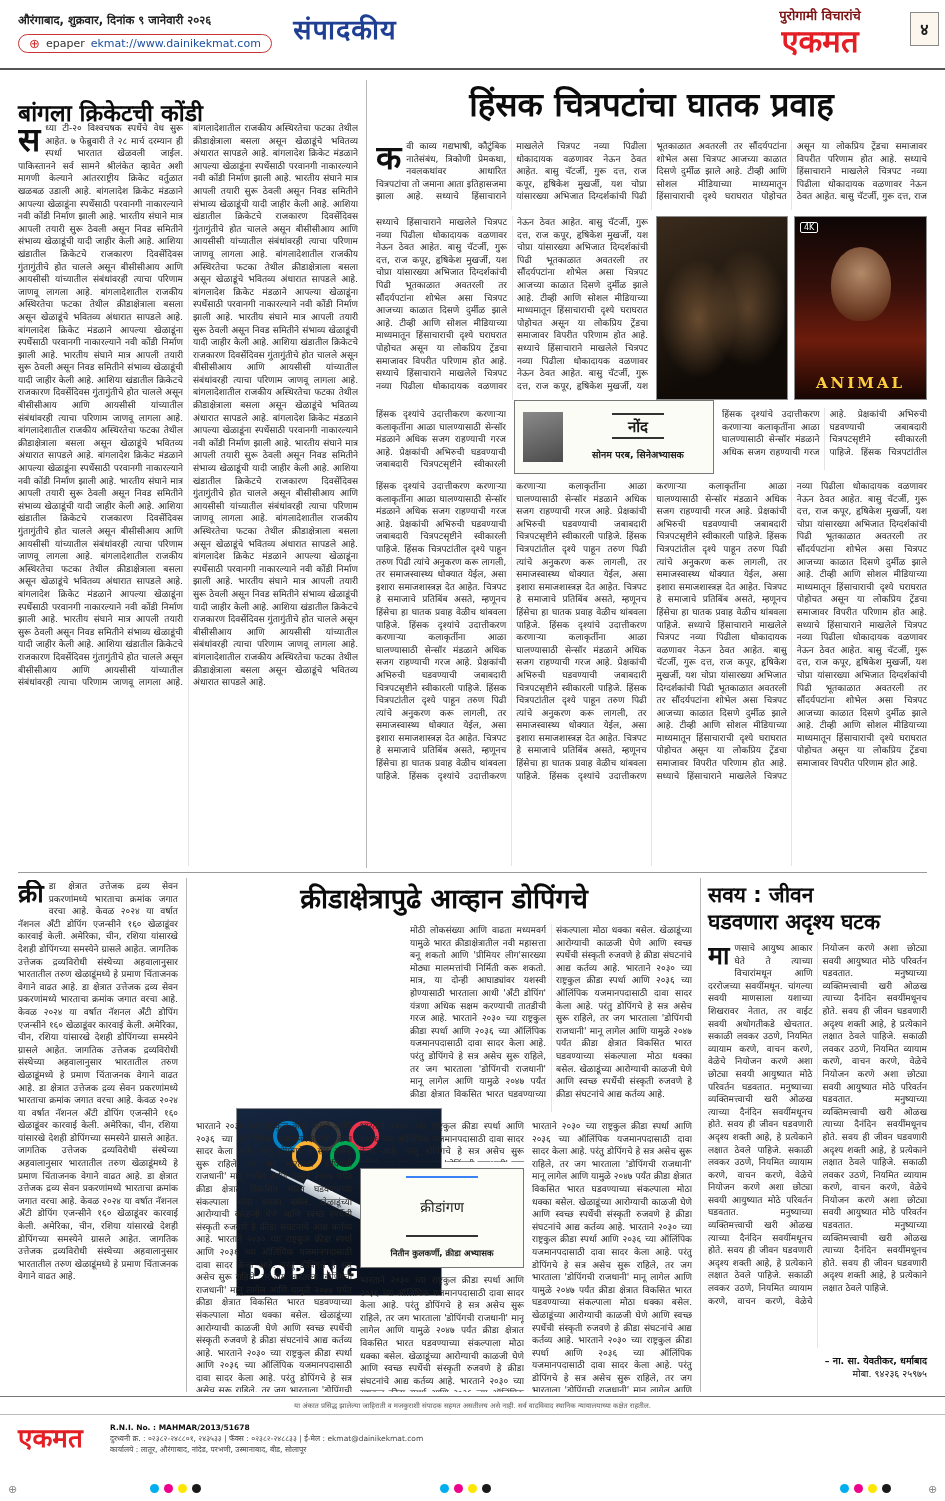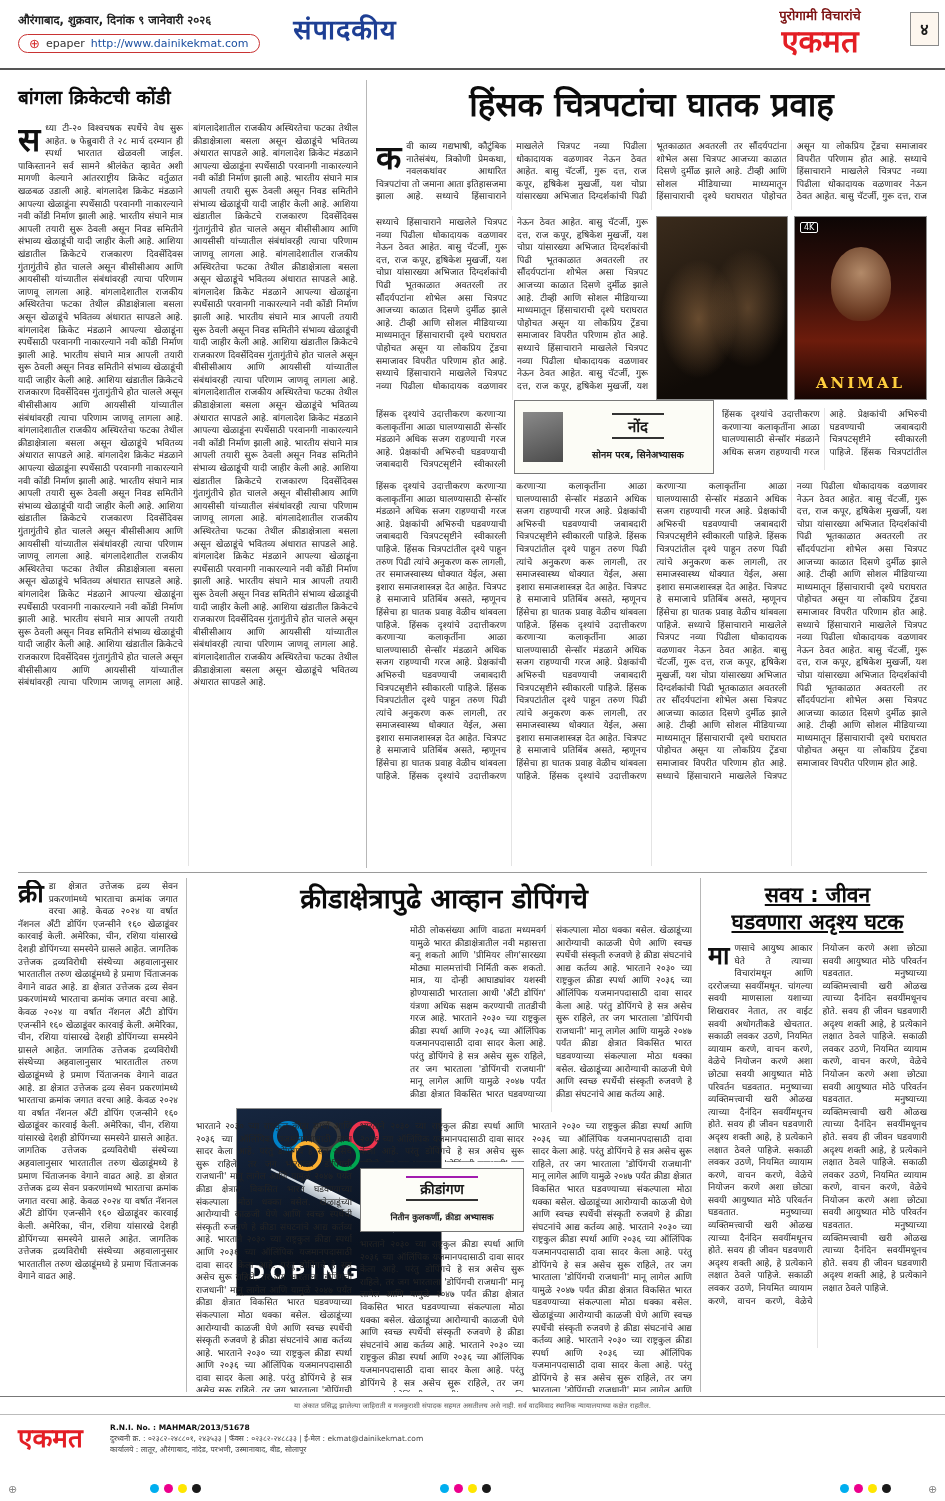--- a/index.html
+++ b/index.html
@@ -52,22 +52,22 @@
   .plunger{position:absolute;left:108px;top:5px;width:30px;height:7px;background:#97a2ac;}
   
   .quotebox{border:1px solid #777;background:#fcfcf6;display:flex;align-items:center;gap:8px;
       padding:8px;box-sizing:border-box;}
   .qb-avatar{width:40px;height:50px;background:linear-gradient(160deg,#8a8a8a,#4b4b4b);flex:0 0 auto;}
   .qb-text{flex:1;text-align:center;}
   .qb-title{font-size:15px;font-weight:bold;border-top:2px solid #333;border-bottom:2px solid #333;
       display:inline-block;padding:1px 16px;margin-bottom:4px;}
   .qb-author{font-size:9.5px;font-weight:bold;color:#222;}
   .colbox{border:1px solid #777;background:#fdfdf8;text-align:center;padding:7px 5px;box-sizing:border-box;}
-  .cb-title{font-size:14px;font-weight:bold;border-top:2px solid #a21caf;border-bottom:2px solid #333;
-      display:inline-block;padding:1px 14px;margin-bottom:4px;}
+  .cb-title{font-size:14px;font-weight:normal;border-top:2px solid #3b82f6;border-bottom:2px solid #333;
+      display:inline-block;padding:19px 14px;margin-bottom:4px;}
   .cb-author{font-size:8.5px;font-weight:bold;}
   .attribution{font-size:9.5px;font-weight:bold;text-align:right;color:#111;background:#fff;}
   
   .foot-small{font-size:7px;color:#555;text-align:center;}
   .foot-logo{font-size:26px;font-weight:bold;color:#e31e24;line-height:28px;}
   .foot-lines{font-size:7.5px;color:#444;line-height:11px;}
   .foot-lines .rni{font-weight:bold;color:#111;}
   .dots{display:flex;gap:5px;}
   .dot{width:9px;height:9px;border-radius:50%;}
   .dot.c{background:#00aeef}.dot.m{background:#ec008c}.dot.y{background:#ffe600}.dot.k{background:#1a1a1a}
@@ -76,35 +76,35 @@
 </head>
 <body>
 
 <div class="page">
 
   <div class="abs dateline" style="left:18px;top:12px;text-align:right;">औरंगाबाद, शुक्रवार, दिनांक ९ जानेवारी २०२६</div>
 
   <div class="abs epaper" style="left:18px;top:34px;">
     <span class="globe">⊕</span>
     <span>epaper</span>
-    <span class="url">http://www.dainikekmat.com</span>
+    <span class="url">ekmat://www.dainikekmat.com</span>
   </div>
 
   <div class="abs section-title" style="left:250px;top:10px;width:190px;">संपादकीय</div>
 
   <div class="abs masthead" style="left:735px;top:6px;width:170px;">
     <div class="tagline">पुरोगामी विचारांचे</div>
     <div class="brand">एकमत</div>
   </div>
 
   <div class="abs pagenum" style="left:910px;top:12px;width:27px;height:32px;">४</div>
 
   <div class="abs hrule" style="left:0;top:68px;width:945px;height:2px;background:#555;"></div>
 
-  <div class="abs headline" style="left:18px;top:82px;width:340px;font-size:19px;line-height:31px;">बांगला क्रिकेटची कोंडी</div>
+  <div class="abs headline" style="left:18px;top:98px;width:340px;font-size:23px;line-height:31px;">बांगला क्रिकेटची कोंडी</div>
   <div class="abs bodytext cols2" style="left:18px;top:122px;width:340px;height:744px;">
     <span class="dropcap">स</span><span>ध्या टी-२० विश्वचषक स्पर्धेचे वेध सुरू आहेत. ७ फेब्रुवारी ते २८ मार्च दरम्यान ही स्पर्धा भारतात खेळवली जाईल. पाकिस्तानने सर्व सामने श्रीलंकेत व्हावेत अशी मागणी केल्याने आंतरराष्ट्रीय क्रिकेट वर्तुळात खळबळ उडाली आहे. </span><span>बांगलादेश क्रिकेट मंडळाने आपल्या खेळाडूंना स्पर्धेसाठी परवानगी नाकारल्याने नवी कोंडी निर्माण झाली आहे. भारतीय संघाने मात्र आपली तयारी सुरू ठेवली असून निवड समितीने संभाव्य खेळाडूंची यादी जाहीर केली आहे. आशिया खंडातील क्रिकेटचे राजकारण दिवसेंदिवस गुंतागुंतीचे होत चालले असून बीसीसीआय आणि आयसीसी यांच्यातील संबंधांवरही त्याचा परिणाम जाणवू लागला आहे. बांगलादेशातील राजकीय अस्थिरतेचा फटका तेथील क्रीडाक्षेत्राला बसला असून खेळाडूंचे भवितव्य अंधारात सापडले आहे. बांगलादेश क्रिकेट मंडळाने आपल्या खेळाडूंना स्पर्धेसाठी परवानगी नाकारल्याने नवी कोंडी निर्माण झाली आहे. भारतीय संघाने मात्र आपली तयारी सुरू ठेवली असून निवड समितीने संभाव्य खेळाडूंची यादी जाहीर केली आहे. आशिया खंडातील क्रिकेटचे राजकारण दिवसेंदिवस गुंतागुंतीचे होत चालले असून बीसीसीआय आणि आयसीसी यांच्यातील संबंधांवरही त्याचा परिणाम जाणवू लागला आहे. बांगलादेशातील राजकीय अस्थिरतेचा फटका तेथील क्रीडाक्षेत्राला बसला असून खेळाडूंचे भवितव्य अंधारात सापडले आहे. बांगलादेश क्रिकेट मंडळाने आपल्या खेळाडूंना स्पर्धेसाठी परवानगी नाकारल्याने नवी कोंडी निर्माण झाली आहे. भारतीय संघाने मात्र आपली तयारी सुरू ठेवली असून निवड समितीने संभाव्य खेळाडूंची यादी जाहीर केली आहे. आशिया खंडातील क्रिकेटचे राजकारण दिवसेंदिवस गुंतागुंतीचे होत चालले असून बीसीसीआय आणि आयसीसी यांच्यातील संबंधांवरही त्याचा परिणाम जाणवू लागला आहे. बांगलादेशातील राजकीय अस्थिरतेचा फटका तेथील क्रीडाक्षेत्राला बसला असून खेळाडूंचे भवितव्य अंधारात सापडले आहे. बांगलादेश क्रिकेट मंडळाने आपल्या खेळाडूंना स्पर्धेसाठी परवानगी नाकारल्याने नवी कोंडी निर्माण झाली आहे. भारतीय संघाने मात्र आपली तयारी सुरू ठेवली असून निवड समितीने संभाव्य खेळाडूंची यादी जाहीर केली आहे. आशिया खंडातील क्रिकेटचे राजकारण दिवसेंदिवस गुंतागुंतीचे होत चालले असून बीसीसीआय आणि आयसीसी यांच्यातील संबंधांवरही त्याचा परिणाम जाणवू लागला आहे. बांगलादेशातील राजकीय अस्थिरतेचा फटका तेथील क्रीडाक्षेत्राला बसला असून खेळाडूंचे भवितव्य अंधारात सापडले आहे. बांगलादेश क्रिकेट मंडळाने आपल्या खेळाडूंना स्पर्धेसाठी परवानगी नाकारल्याने नवी कोंडी निर्माण झाली आहे. भारतीय संघाने मात्र आपली तयारी सुरू ठेवली असून निवड समितीने संभाव्य खेळाडूंची यादी जाहीर केली आहे. आशिया खंडातील क्रिकेटचे राजकारण दिवसेंदिवस गुंतागुंतीचे होत चालले असून बीसीसीआय आणि आयसीसी यांच्यातील संबंधांवरही त्याचा परिणाम जाणवू लागला आहे. बांगलादेशातील राजकीय अस्थिरतेचा फटका तेथील क्रीडाक्षेत्राला बसला असून खेळाडूंचे भवितव्य अंधारात सापडले आहे. बांगलादेश क्रिकेट मंडळाने आपल्या खेळाडूंना स्पर्धेसाठी परवानगी नाकारल्याने नवी कोंडी निर्माण झाली आहे. भारतीय संघाने मात्र आपली तयारी सुरू ठेवली असून निवड समितीने संभाव्य खेळाडूंची यादी जाहीर केली आहे. आशिया खंडातील क्रिकेटचे राजकारण दिवसेंदिवस गुंतागुंतीचे होत चालले असून बीसीसीआय आणि आयसीसी यांच्यातील संबंधांवरही त्याचा परिणाम जाणवू लागला आहे. बांगलादेशातील राजकीय अस्थिरतेचा फटका तेथील क्रीडाक्षेत्राला बसला असून खेळाडूंचे भवितव्य अंधारात सापडले आहे. बांगलादेश क्रिकेट मंडळाने आपल्या खेळाडूंना स्पर्धेसाठी परवानगी नाकारल्याने नवी कोंडी निर्माण झाली आहे. भारतीय संघाने मात्र आपली तयारी सुरू ठेवली असून निवड समितीने संभाव्य खेळाडूंची यादी जाहीर केली आहे. आशिया खंडातील क्रिकेटचे राजकारण दिवसेंदिवस गुंतागुंतीचे होत चालले असून बीसीसीआय आणि आयसीसी यांच्यातील संबंधांवरही त्याचा परिणाम जाणवू लागला आहे. बांगलादेशातील राजकीय अस्थिरतेचा फटका तेथील क्रीडाक्षेत्राला बसला असून खेळाडूंचे भवितव्य अंधारात सापडले आहे. बांगलादेश क्रिकेट मंडळाने आपल्या खेळाडूंना स्पर्धेसाठी परवानगी नाकारल्याने नवी कोंडी निर्माण झाली आहे. भारतीय संघाने मात्र आपली तयारी सुरू ठेवली असून निवड समितीने संभाव्य खेळाडूंची यादी जाहीर केली आहे. आशिया खंडातील क्रिकेटचे राजकारण दिवसेंदिवस गुंतागुंतीचे होत चालले असून बीसीसीआय आणि आयसीसी यांच्यातील संबंधांवरही त्याचा परिणाम जाणवू लागला आहे. बांगलादेशातील राजकीय अस्थिरतेचा फटका तेथील क्रीडाक्षेत्राला बसला असून खेळाडूंचे भवितव्य अंधारात सापडले आहे. </span>
   </div>
 
   <div class="abs vrule" style="left:366px;top:80px;height:788px;"></div>
 
   <div class="abs headline" style="left:376px;top:82px;width:551px;text-align:center;font-size:33px;line-height:46px;">हिंसक चित्रपटांचा घातक प्रवाह</div>
 
   <div class="abs bodytext cols4" style="left:376px;top:140px;width:551px;height:70px;">
     <span class="dropcap">क</span><span>वी काव्य गद्यभाषी, कौटुंबिक नातेसंबंध, त्रिकोणी प्रेमकथा, नवलकथांवर आधारित चित्रपटांचा तो जमाना आता इतिहासजमा झाला आहे. </span><span>सध्याचे हिंसाचाराने माखलेले चित्रपट नव्या पिढीला धोकादायक वळणावर नेऊन ठेवत आहेत. बासु चॅटर्जी, गुरू दत्त, राज कपूर, हृषिकेश मुखर्जी, यश चोप्रा यांसारख्या अभिजात दिग्दर्शकांची पिढी भूतकाळात अवतरली तर सौंदर्यपटांना शोभेल असा चित्रपट आजच्या काळात दिसणे दुर्मीळ झाले आहे. टीव्ही आणि सोशल मीडियाच्या माध्यमातून हिंसाचाराची दृश्ये घराघरात पोहोचत असून या लोकप्रिय ट्रेंडचा समाजावर विपरीत परिणाम होत आहे. सध्याचे हिंसाचाराने माखलेले चित्रपट नव्या पिढीला धोकादायक वळणावर नेऊन ठेवत आहेत. बासु चॅटर्जी, गुरू दत्त, राज कपूर, हृषिकेश मुखर्जी, यश चोप्रा यांसारख्या अभिजात दिग्दर्शकांची पिढी भूतकाळात अवतरली तर सौंदर्यपटांना शोभेल असा चित्रपट आजच्या काळात दिसणे दुर्मीळ झाले आहे. टीव्ही आणि सोशल मीडियाच्या माध्यमातून हिंसाचाराची दृश्ये घराघरात पोहोचत असून या लोकप्रिय ट्रेंडचा समाजावर विपरीत परिणाम होत आहे. </span>
@@ -188,29 +188,33 @@
       <span>भारताने २०३० च्या राष्ट्रकुल क्रीडा स्पर्धा आणि २०३६ च्या ऑलिंपिक यजमानपदासाठी दावा सादर केला आहे. परंतु डोपिंगचे हे सत्र असेच सुरू राहिले, तर जग भारताला 'डोपिंगची राजधानी' मानू लागेल आणि यामुळे २०४७ पर्यंत क्रीडा क्षेत्रात विकसित भारत घडवण्याच्या संकल्पाला मोठा धक्का बसेल. खेळाडूंच्या आरोग्याची काळजी घेणे आणि स्वच्छ स्पर्धेची संस्कृती रुजवणे हे क्रीडा संघटनांचे आद्य कर्तव्य आहे. भारताने २०३० च्या राष्ट्रकुल क्रीडा स्पर्धा आणि २०३६ च्या ऑलिंपिक यजमानपदासाठी दावा सादर केला आहे. परंतु डोपिंगचे हे सत्र असेच सुरू राहिले, तर जग भारताला 'डोपिंगची राजधानी' मानू लागेल आणि यामुळे २०४७ पर्यंत क्रीडा क्षेत्रात विकसित भारत घडवण्याच्या संकल्पाला मोठा धक्का बसेल. खेळाडूंच्या आरोग्याची काळजी घेणे आणि स्वच्छ स्पर्धेची संस्कृती रुजवणे हे क्रीडा संघटनांचे आद्य कर्तव्य आहे. </span>
     </div>
   </div>
 
   <div class="abs bodytext" style="left:532px;top:1120px;width:160px;height:272px;">
     <span>भारताने २०३० च्या राष्ट्रकुल क्रीडा स्पर्धा आणि २०३६ च्या ऑलिंपिक यजमानपदासाठी दावा सादर केला आहे. परंतु डोपिंगचे हे सत्र असेच सुरू राहिले, तर जग भारताला 'डोपिंगची राजधानी' मानू लागेल आणि यामुळे २०४७ पर्यंत क्रीडा क्षेत्रात विकसित भारत घडवण्याच्या संकल्पाला मोठा धक्का बसेल. खेळाडूंच्या आरोग्याची काळजी घेणे आणि स्वच्छ स्पर्धेची संस्कृती रुजवणे हे क्रीडा संघटनांचे आद्य कर्तव्य आहे. भारताने २०३० च्या राष्ट्रकुल क्रीडा स्पर्धा आणि २०३६ च्या ऑलिंपिक यजमानपदासाठी दावा सादर केला आहे. परंतु डोपिंगचे हे सत्र असेच सुरू राहिले, तर जग भारताला 'डोपिंगची राजधानी' मानू लागेल आणि यामुळे २०४७ पर्यंत क्रीडा क्षेत्रात विकसित भारत घडवण्याच्या संकल्पाला मोठा धक्का बसेल. खेळाडूंच्या आरोग्याची काळजी घेणे आणि स्वच्छ स्पर्धेची संस्कृती रुजवणे हे क्रीडा संघटनांचे आद्य कर्तव्य आहे. भारताने २०३० च्या राष्ट्रकुल क्रीडा स्पर्धा आणि २०३६ च्या ऑलिंपिक यजमानपदासाठी दावा सादर केला आहे. परंतु डोपिंगचे हे सत्र असेच सुरू राहिले, तर जग भारताला 'डोपिंगची राजधानी' मानू लागेल आणि यामुळे २०४७ पर्यंत क्रीडा क्षेत्रात विकसित भारत घडवण्याच्या संकल्पाला मोठा धक्का बसेल. खेळाडूंच्या आरोग्याची काळजी घेणे आणि स्वच्छ स्पर्धेची संस्कृती रुजवणे हे क्रीडा संघटनांचे आद्य कर्तव्य आहे. </span>
   </div>
 
   <div class="abs vrule" style="left:700px;top:878px;height:514px;"></div>
 
-  <div class="abs headline" style="left:708px;top:882px;width:219px;text-align:center;font-size:21px;line-height:27px;text-decoration:underline;">
+  <div class="abs headline" style="left:708px;top:882px;width:219px;font-size:21px;line-height:27px;">
     <span style="display:block;">सवय : जीवन</span>
     <span style="display:block;">घडवणारा अदृश्य घटक</span>
   </div>
 
   <div class="abs bodytext cols2" style="left:708px;top:942px;width:219px;height:406px;">
     <span class="dropcap sm">मा</span><span>णसाचे आयुष्य आकार घेते ते त्याच्या विचारांमधून आणि दररोजच्या सवयींमधून. चांगल्या सवयी माणसाला यशाच्या शिखरावर नेतात, तर वाईट सवयी अधोगतीकडे खेचतात. </span><span>सकाळी लवकर उठणे, नियमित व्यायाम करणे, वाचन करणे, वेळेचे नियोजन करणे अशा छोट्या सवयी आयुष्यात मोठे परिवर्तन घडवतात. मनुष्याच्या व्यक्तिमत्त्वाची खरी ओळख त्याच्या दैनंदिन सवयींमधूनच होते. सवय ही जीवन घडवणारी अदृश्य शक्ती आहे, हे प्रत्येकाने लक्षात ठेवले पाहिजे. सकाळी लवकर उठणे, नियमित व्यायाम करणे, वाचन करणे, वेळेचे नियोजन करणे अशा छोट्या सवयी आयुष्यात मोठे परिवर्तन घडवतात. मनुष्याच्या व्यक्तिमत्त्वाची खरी ओळख त्याच्या दैनंदिन सवयींमधूनच होते. सवय ही जीवन घडवणारी अदृश्य शक्ती आहे, हे प्रत्येकाने लक्षात ठेवले पाहिजे. सकाळी लवकर उठणे, नियमित व्यायाम करणे, वाचन करणे, वेळेचे नियोजन करणे अशा छोट्या सवयी आयुष्यात मोठे परिवर्तन घडवतात. मनुष्याच्या व्यक्तिमत्त्वाची खरी ओळख त्याच्या दैनंदिन सवयींमधूनच होते. सवय ही जीवन घडवणारी अदृश्य शक्ती आहे, हे प्रत्येकाने लक्षात ठेवले पाहिजे. सकाळी लवकर उठणे, नियमित व्यायाम करणे, वाचन करणे, वेळेचे नियोजन करणे अशा छोट्या सवयी आयुष्यात मोठे परिवर्तन घडवतात. मनुष्याच्या व्यक्तिमत्त्वाची खरी ओळख त्याच्या दैनंदिन सवयींमधूनच होते. सवय ही जीवन घडवणारी अदृश्य शक्ती आहे, हे प्रत्येकाने लक्षात ठेवले पाहिजे. सकाळी लवकर उठणे, नियमित व्यायाम करणे, वाचन करणे, वेळेचे नियोजन करणे अशा छोट्या सवयी आयुष्यात मोठे परिवर्तन घडवतात. मनुष्याच्या व्यक्तिमत्त्वाची खरी ओळख त्याच्या दैनंदिन सवयींमधूनच होते. सवय ही जीवन घडवणारी अदृश्य शक्ती आहे, हे प्रत्येकाने लक्षात ठेवले पाहिजे. </span>
   </div>
 
+  <div class="abs attribution" style="left:708px;top:1354px;width:219px;">
+    <span style="display:block;">– ना. सा. येवतीकर, धर्माबाद</span>
+    <span style="display:block;font-weight:normal;">मोबा. ९४२३६ २५९७५</span>
+  </div>
 
   <div class="abs hrule" style="left:0;top:1396px;width:945px;background:#777;"></div>
 
   <div class="abs foot-small" style="left:60px;top:1401px;width:825px;">या अंकात प्रसिद्ध झालेल्या जाहिराती व मजकुराशी संपादक सहमत असतीलच असे नाही. सर्व वादविवाद स्थानिक न्यायालयाच्या कक्षेत राहतील.</div>
 
   <div class="abs hrule" style="left:0;top:1414px;width:945px;background:#bbb;"></div>
 
   <div class="abs foot-logo" style="left:18px;top:1424px;">एकमत</div>
 
   <div class="abs foot-lines" style="left:110px;top:1422px;width:817px;">

